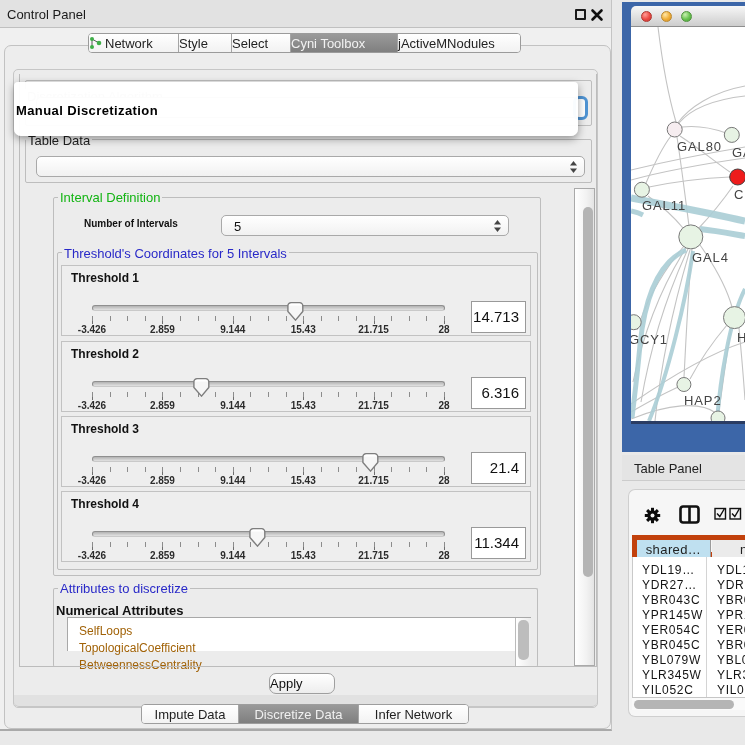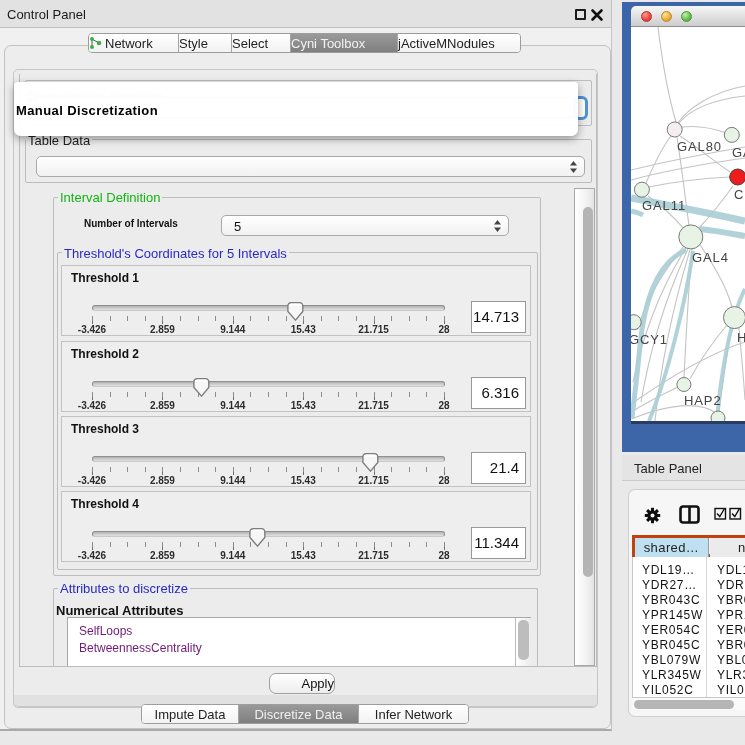--- a/index.html
+++ b/index.html
@@ -37,26 +37,26 @@
 .strack { position:absolute; left:30px; top:39px; width:353px; height:6px; border-radius:3px; background:linear-gradient(#b2b2b2,#e2e2e2); border:1px solid #8f8f8f; border-bottom-color:#c9c9c9; }
 .ticks-minor { position:absolute; left:30px; top:50px; width:354px; height:5px;
   background:repeating-linear-gradient(90deg,#8c8c8c 0 1px,transparent 1px 17.6px); }
 .ticks-major { position:absolute; left:30px; top:50px; width:354px; height:8px;
   background:repeating-linear-gradient(90deg,#6f6f6f 0 1px,transparent 1px 70.4px); }
 .thumb { position:absolute; top:36px; width:17px; height:19px; }
 .tickl { position:absolute; top:58px; transform:translateX(-50%); font-size:10px; font-weight:bold; color:#2c2c2c; }
 .vbox { position:absolute; left:409px; top:35px; width:55px; height:32px; background:#fff; border:1px solid #999; font-size:15px; color:#111; text-align:right; line-height:30px; padding-right:6px; }
 
 
-#attlist { position:absolute; left:67px; top:617px; width:464px; height:50px; background:#fff; border:1px solid #a8a8a8; border-bottom:none; font-size:12px; color:#701a75; }
+#attlist { position:absolute; left:67px; top:617px; width:464px; height:34px; background:#fff; border:1px solid #a8a8a8; border-bottom:none; font-size:12px; color:#a16207; }
 #attlist div { padding-left:11px; height:17px; line-height:17px; }
 #attlist { padding-top:5px; }
 
 
-#applybtn { position:absolute; left:269px; top:673px; width:66px; height:21px; background:linear-gradient(#ffffff,#ededed); border:1px solid #9f9f9f; border-radius:7px; font-size:13px; color:#111; text-align:right; line-height:19px; }
+#applybtn { position:absolute; left:269px; top:673px; width:66px; height:21px; background:linear-gradient(#ffffff,#ededed); border:1px solid #9f9f9f; border-radius:7px; font-size:13px; color:#111; text-align:left; line-height:19px; }
 #btabs { position:absolute; left:141px; top:704px; height:20px; display:flex; border:1px solid #9d9d9d; border-radius:4px; overflow:hidden; background:#fdfdfd; font-size:13px; color:#222; }
 #btabs .seg { display:flex; align-items:center; justify-content:center; height:100%; border-right:1px solid #a5a5a5; background:linear-gradient(#ffffff,#f2f2f2); white-space:nowrap; }
 #btabs .seg:last-child { border-right:none; }
 #btabs .sel { background:linear-gradient(#9a9a9a,#7f7f7f); color:#f0f0f0; }
 
 
 #vsb { position:absolute; left:574px; top:188px; width:21px; height:478px; background:linear-gradient(90deg,#ffffff,#f2f2f2 60%,#e4e4e4); border:1px solid #a9a9a9; }
 #vsb .th { position:absolute; left:8px; top:18px; width:10px; height:370px; background:#b4b4b4; border-radius:5px; }
 #alsb { position:absolute; left:515px; top:618px; width:16px; height:49px; background:linear-gradient(90deg,#fff,#ececec); border-left:1px solid #bbb; }
 #alsb .th { position:absolute; left:2px; top:2px; width:11px; height:40px; background:#bdbdbd; border-radius:5px; }
@@ -74,21 +74,21 @@
 #net { position:absolute; left:622px; top:2px; width:123px; height:450px; background:#3c66a8; }
 #net-title { position:absolute; left:9px; top:4px; width:114px; height:21px; background:linear-gradient(#f7f7f7,#cdcdcd); border-radius:5px 0 0 0; border-bottom:1px solid #8e8e8e; }
 .tl { position:absolute; top:5px; width:11px; height:11px; border-radius:50%; }
 #net-canvas { position:absolute; left:9px; top:25px; width:114px; height:395px; background:#ffffff; overflow:hidden; }
 #net-shadow { position:absolute; left:9px; top:419px; width:114px; height:3px; background:#2a3c63; }
 
 
 #tp-title { position:absolute; left:622px; top:455px; width:123px; height:26px; background:#e4e4e4; border-bottom:1px solid #cccccc; }
 #tp-title span { position:absolute; left:12px; top:6px; font-size:13px; color:#222; }
 #tp-card { position:absolute; left:628px; top:489px; width:123px; height:228px; background:#f6f6f6; border:1px solid #cfcfcf; border-radius:7px 0 0 7px; border-right:none; }
-#thead { position:absolute; left:632px; top:535px; width:113px; height:22px; border:3px solid #c2410c; }
+#thead { position:absolute; left:632px; top:535px; width:113px; height:22px; border:5px solid #c2410c; }
 #th1 { position:absolute; left:0; top:0; width:74px; height:20px; background:#bfe0f0; border-right:1px solid #9b9b9b; font-size:13px; letter-spacing:0.4px; color:#222; text-align:center; line-height:20px; }
 #th2 { position:absolute; left:75px; top:0; width:38px; height:20px; background:#ebebeb; font-size:13px; color:#222; padding-left:28px; line-height:20px; }
 #tbody { position:absolute; left:632px; top:557px; width:113px; height:140px; background:#fff; border-left:1px solid #c9c9c9; }
 #tdiv { position:absolute; left:706px; top:557px; width:1px; height:140px; background:#d4d4d4; }
 .trow { position:absolute; left:632px; width:113px; height:15px; font-size:12px; letter-spacing:0.7px; color:#141414; }
 .trow .c1 { position:absolute; left:10px; top:1px; }
 .trow .c2 { position:absolute; left:85px; top:1px; }
 #hsb { position:absolute; left:632px; top:697px; width:113px; height:13px; background:#fafafa; border-top:1px solid #c6c6c6; }
 #hsb .th { position:absolute; left:2px; top:2px; width:100px; height:9px; background:#b5b5b5; border-radius:4.5px; }
 </style></head>
@@ -221,20 +221,21 @@
   <span class="tickl" style="left:311.6px;">21.715</span>
   <span class="tickl" style="left:382.0px;">28</span>
   <div class="vbox">11.344</div>
 </div>
 
 <div class="grp" style="left:53px;top:588px;width:485px;height:79px;border-bottom:none;"></div>
 <span class="gtitle" style="left:58px;top:581px;color:#2929c8;background:#ececec;">Attributes to discretize</span>
 <span class="abs" style="left:56px;top:603px;font-size:13px;font-weight:bold;color:#111;">Numerical Attributes</span>
 <div id="attlist">
   <div>SelfLoops</div>
+  <div>TopologicalCoefficient</div>
   <div>BetweennessCentrality</div>
 </div>
 <div id="alsb">
     <div class="th"></div>
   </div>
 <div class="abs" style="left:19px;top:74px;width:578px;height:593px;border:1px solid #bcbcbc;border-top:none;"></div>
 
 <div id="vsb">
     <div class="th"></div>
   </div>

